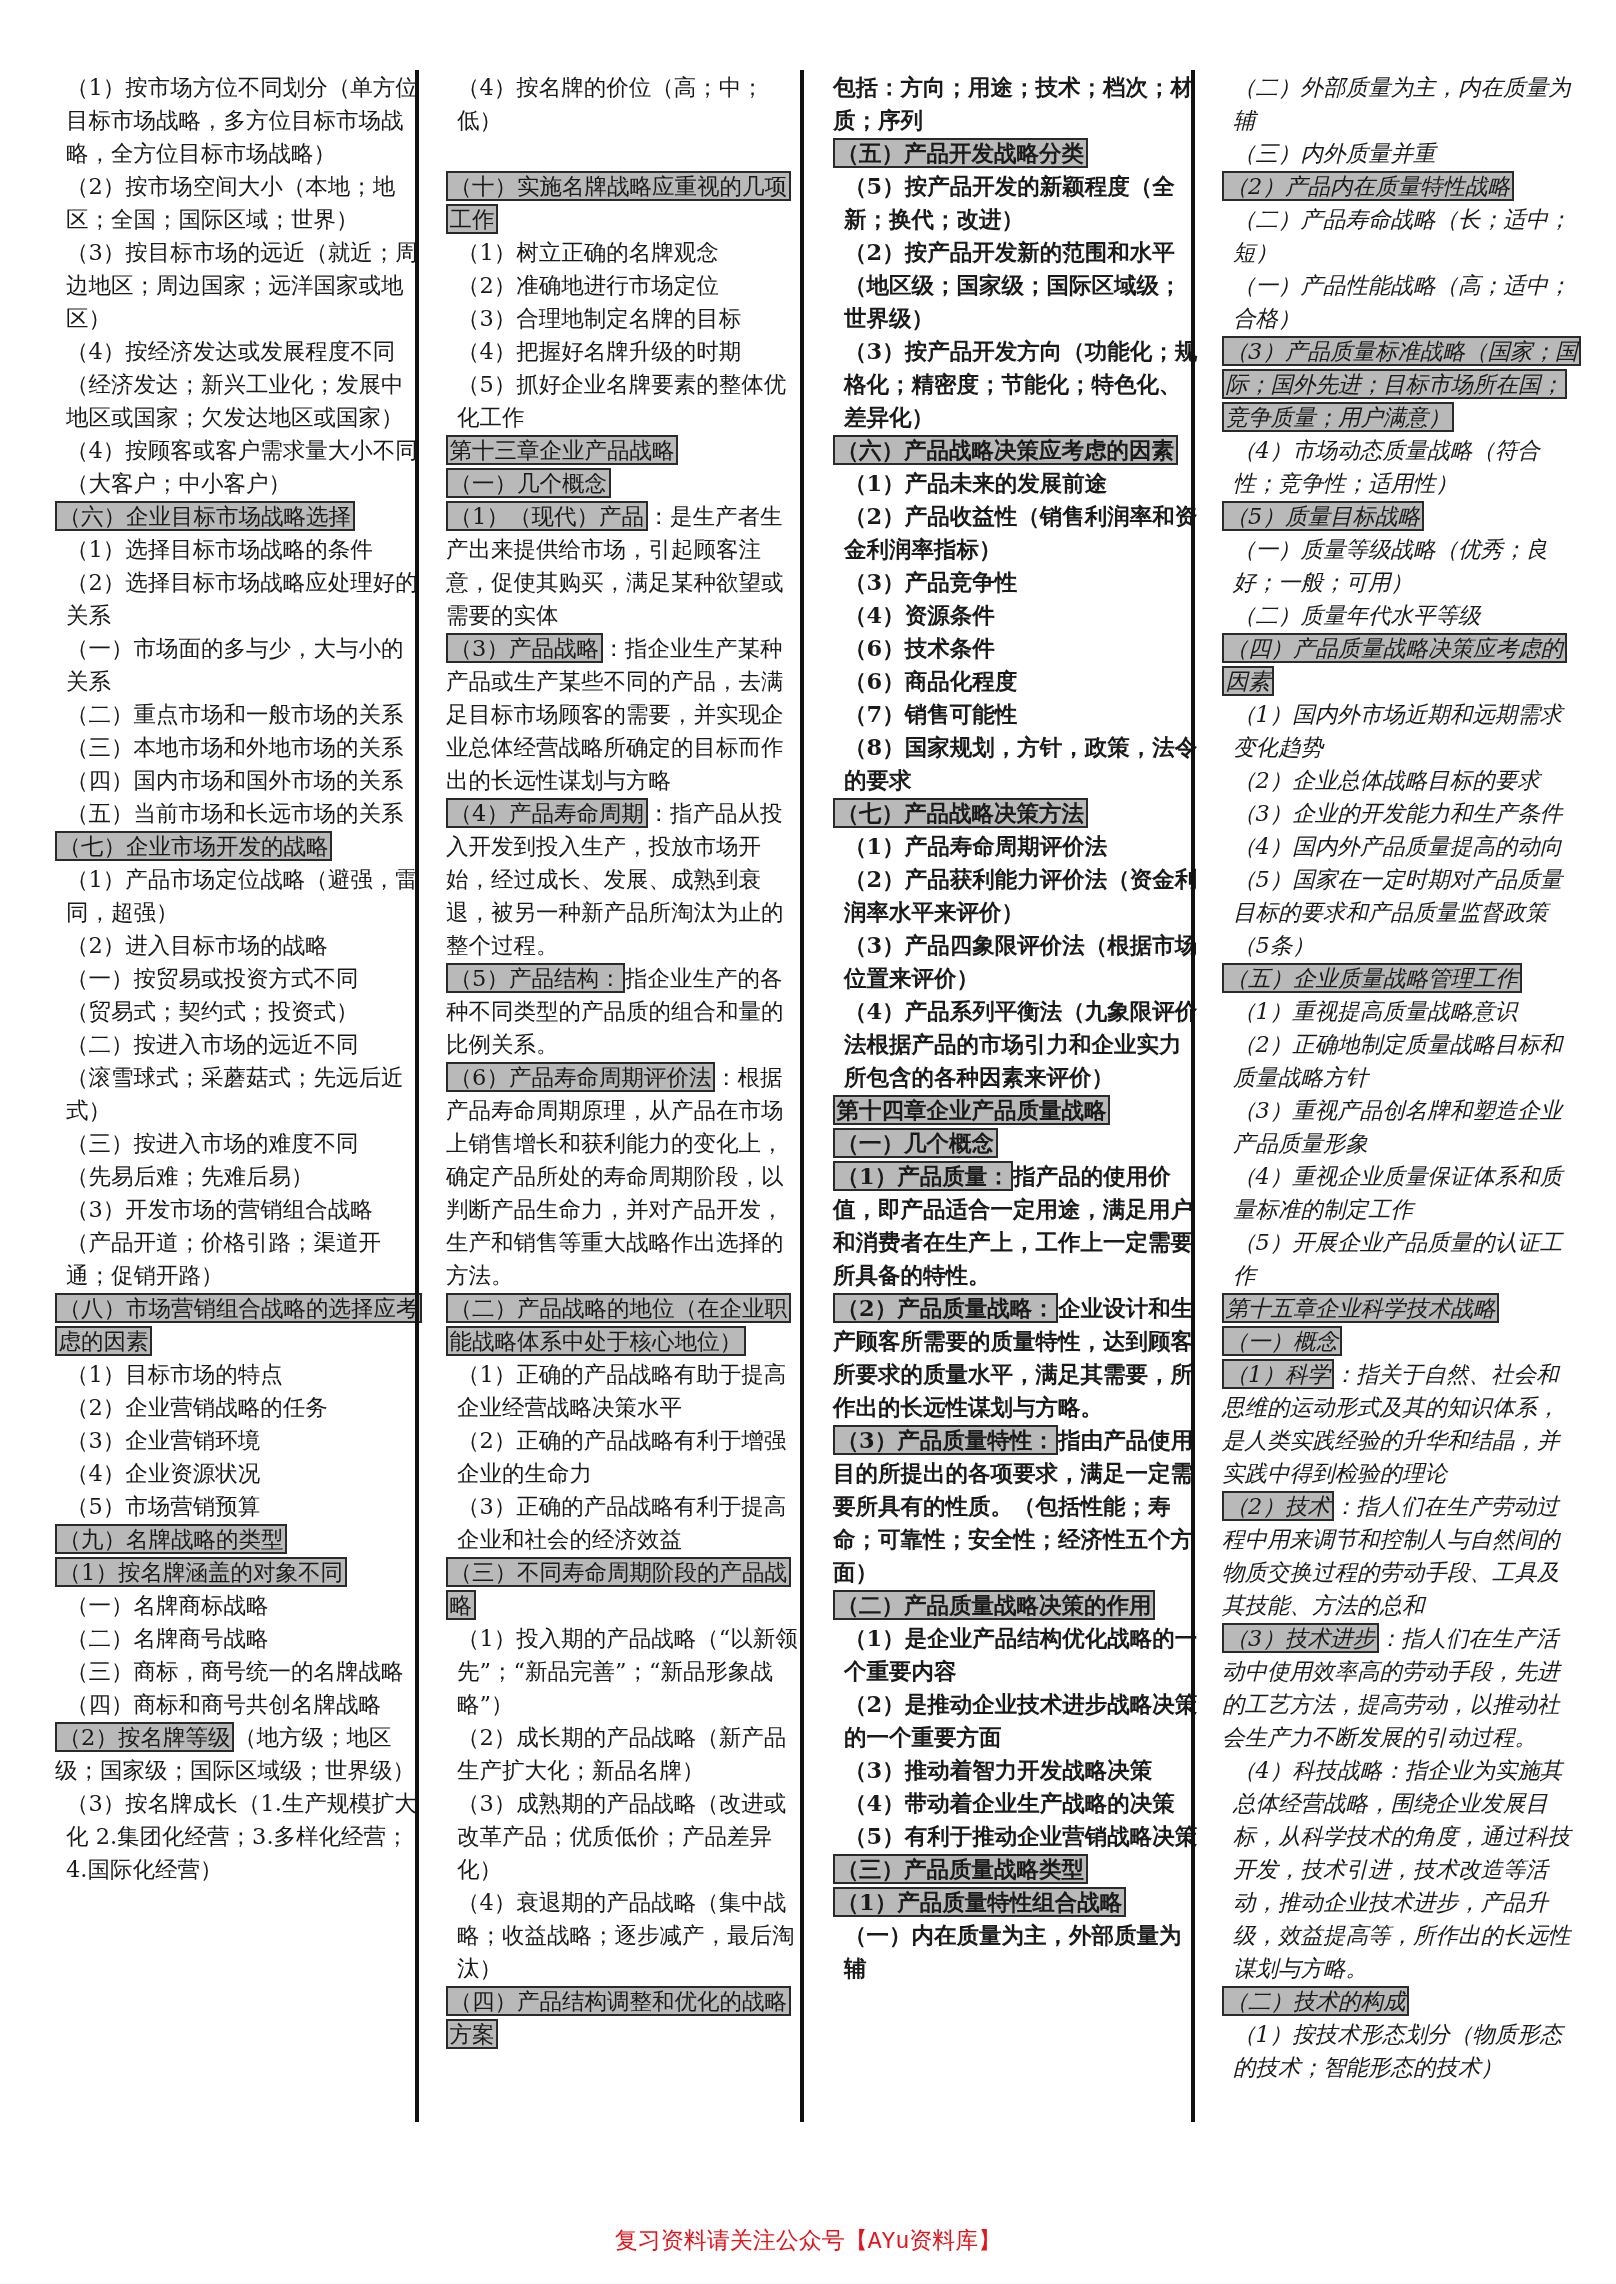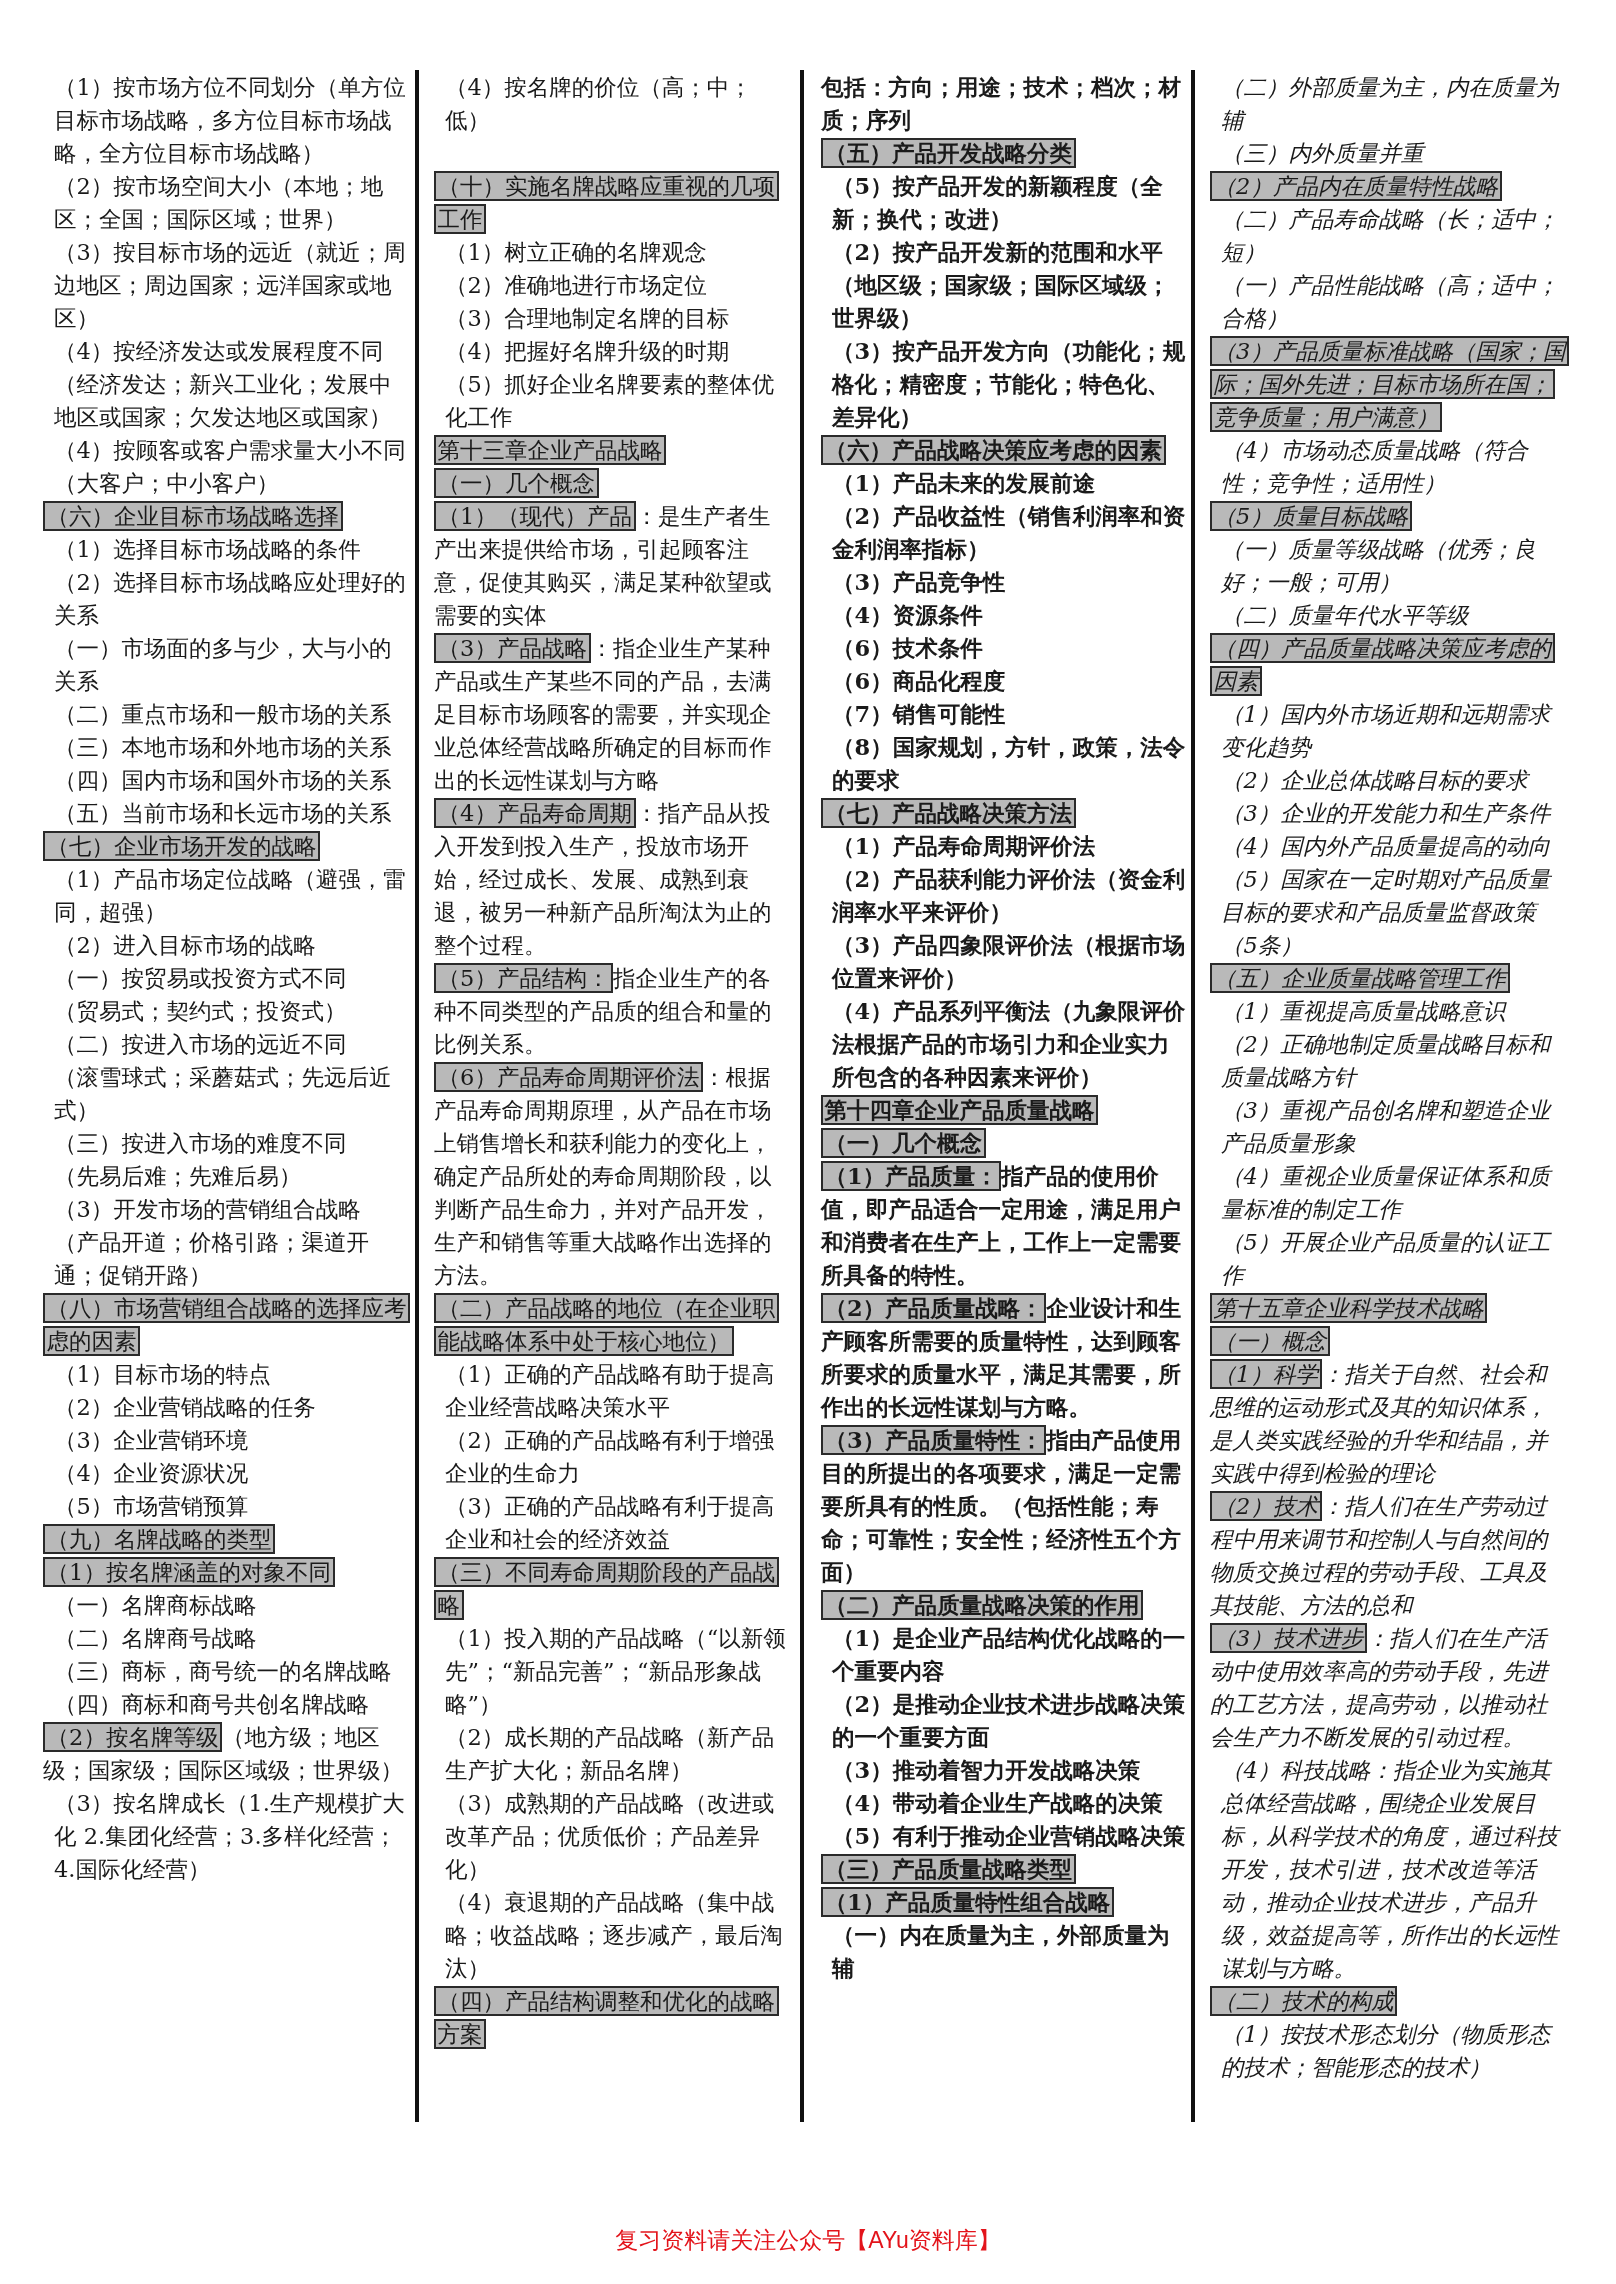--- a/index.html
+++ b/index.html
@@ -1,29 +1,29 @@
 <!DOCTYPE html>
 <html style="font-size:12.4px"><head>
 <meta charset="utf-8">
 <style>
   html, body { margin:0; padding:0; background:#ffffff; }
   body { width:1616px; height:2284px; position:relative; overflow:hidden;
          font-family:"DejaVu Serif","Liberation Serif",serif; color:#1a1a1a; }
-  .col { position:absolute; top:71px; width:365px; font-size:22.5px; line-height:33px; }
+  .col { position:absolute; top:71px; width:365px; font-size:22.5px; line-height:33px;margin-left:12px; }
   .col p { margin:0; padding:0; text-indent:0; word-break:break-all; }
   .col p.ind { padding-left:11px; }
   .hl { background:#b9b9b9; border:2.3px solid #2a2a2a; box-sizing:border-box;
         padding:0 1.6px; -webkit-box-decoration-break:clone; box-decoration-break:clone;text-align:right; }
   .divider { position:absolute; width:3.9px; background:#111; }
   #c1 { left:43px; }
   #c2 { left:434px; width:358px; }
   #c3 { left:821px; width:365px;font-weight:bold; }
   #c4 { left:1210px; width:358px;font-style:italic; }
   .footer { position:absolute; top:2225px; left:0; width:1616px; text-align:center;
-            font-size:23px; color:#e3141b; font-family:Liberation Sans, sans-serif; }
+            font-size:23px; color:#e3141b; font-family:Liberation Mono, monospace; }
 </style>
 </head>
 <body>
 
 <div class="col" id="c1">
     <p class="ind"><span>（1）按市场方位不同划分（单方位目标市场战略，多方位目标市场战略，全方位目标市场战略）</span></p>
     <p class="ind"><span>（2）按市场空间大小（本地；地区；全国；国际区域；世界）</span></p>
     <p class="ind"><span>（3）按目标市场的远近（就近；周边地区；周边国家；远洋国家或地区）</span></p>
     <p class="ind"><span>（4）按经济发达或发展程度不同（经济发达；新兴工业化；发展中地区或国家；欠发达地区或国家）</span></p>
     <p class="ind"><span>（4）按顾客或客户需求量大小不同（大客户；中小客户）</span></p>

